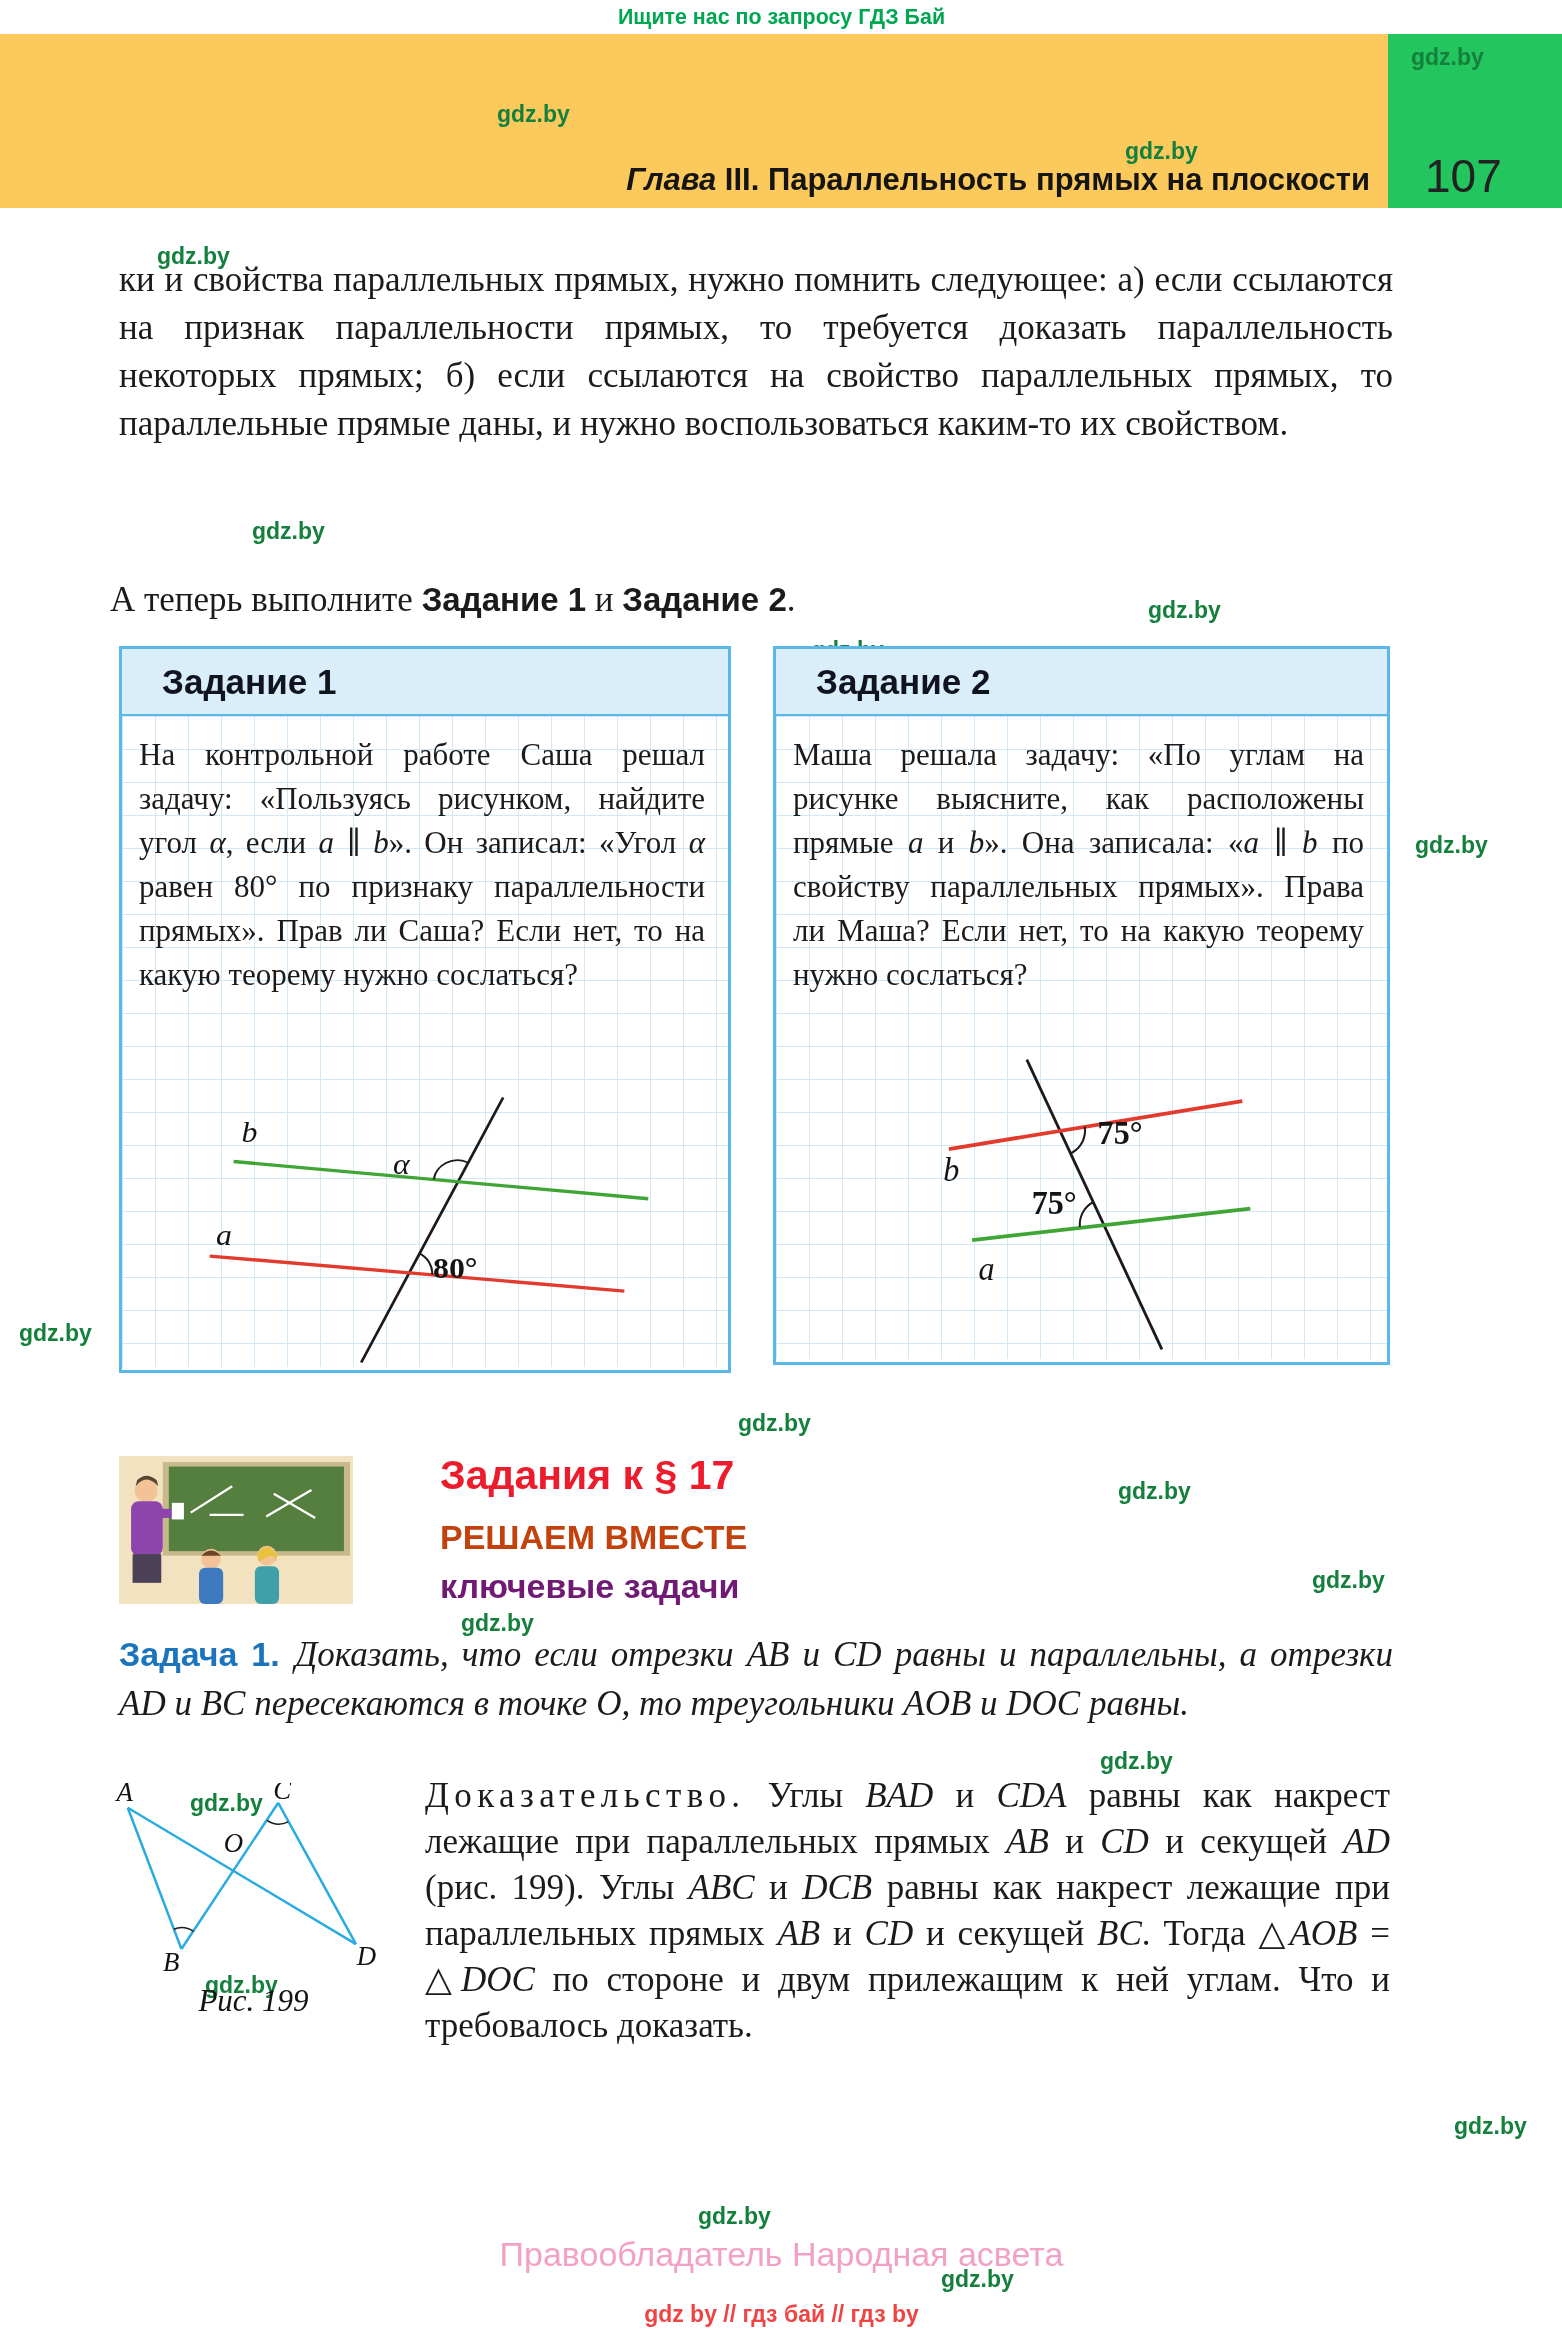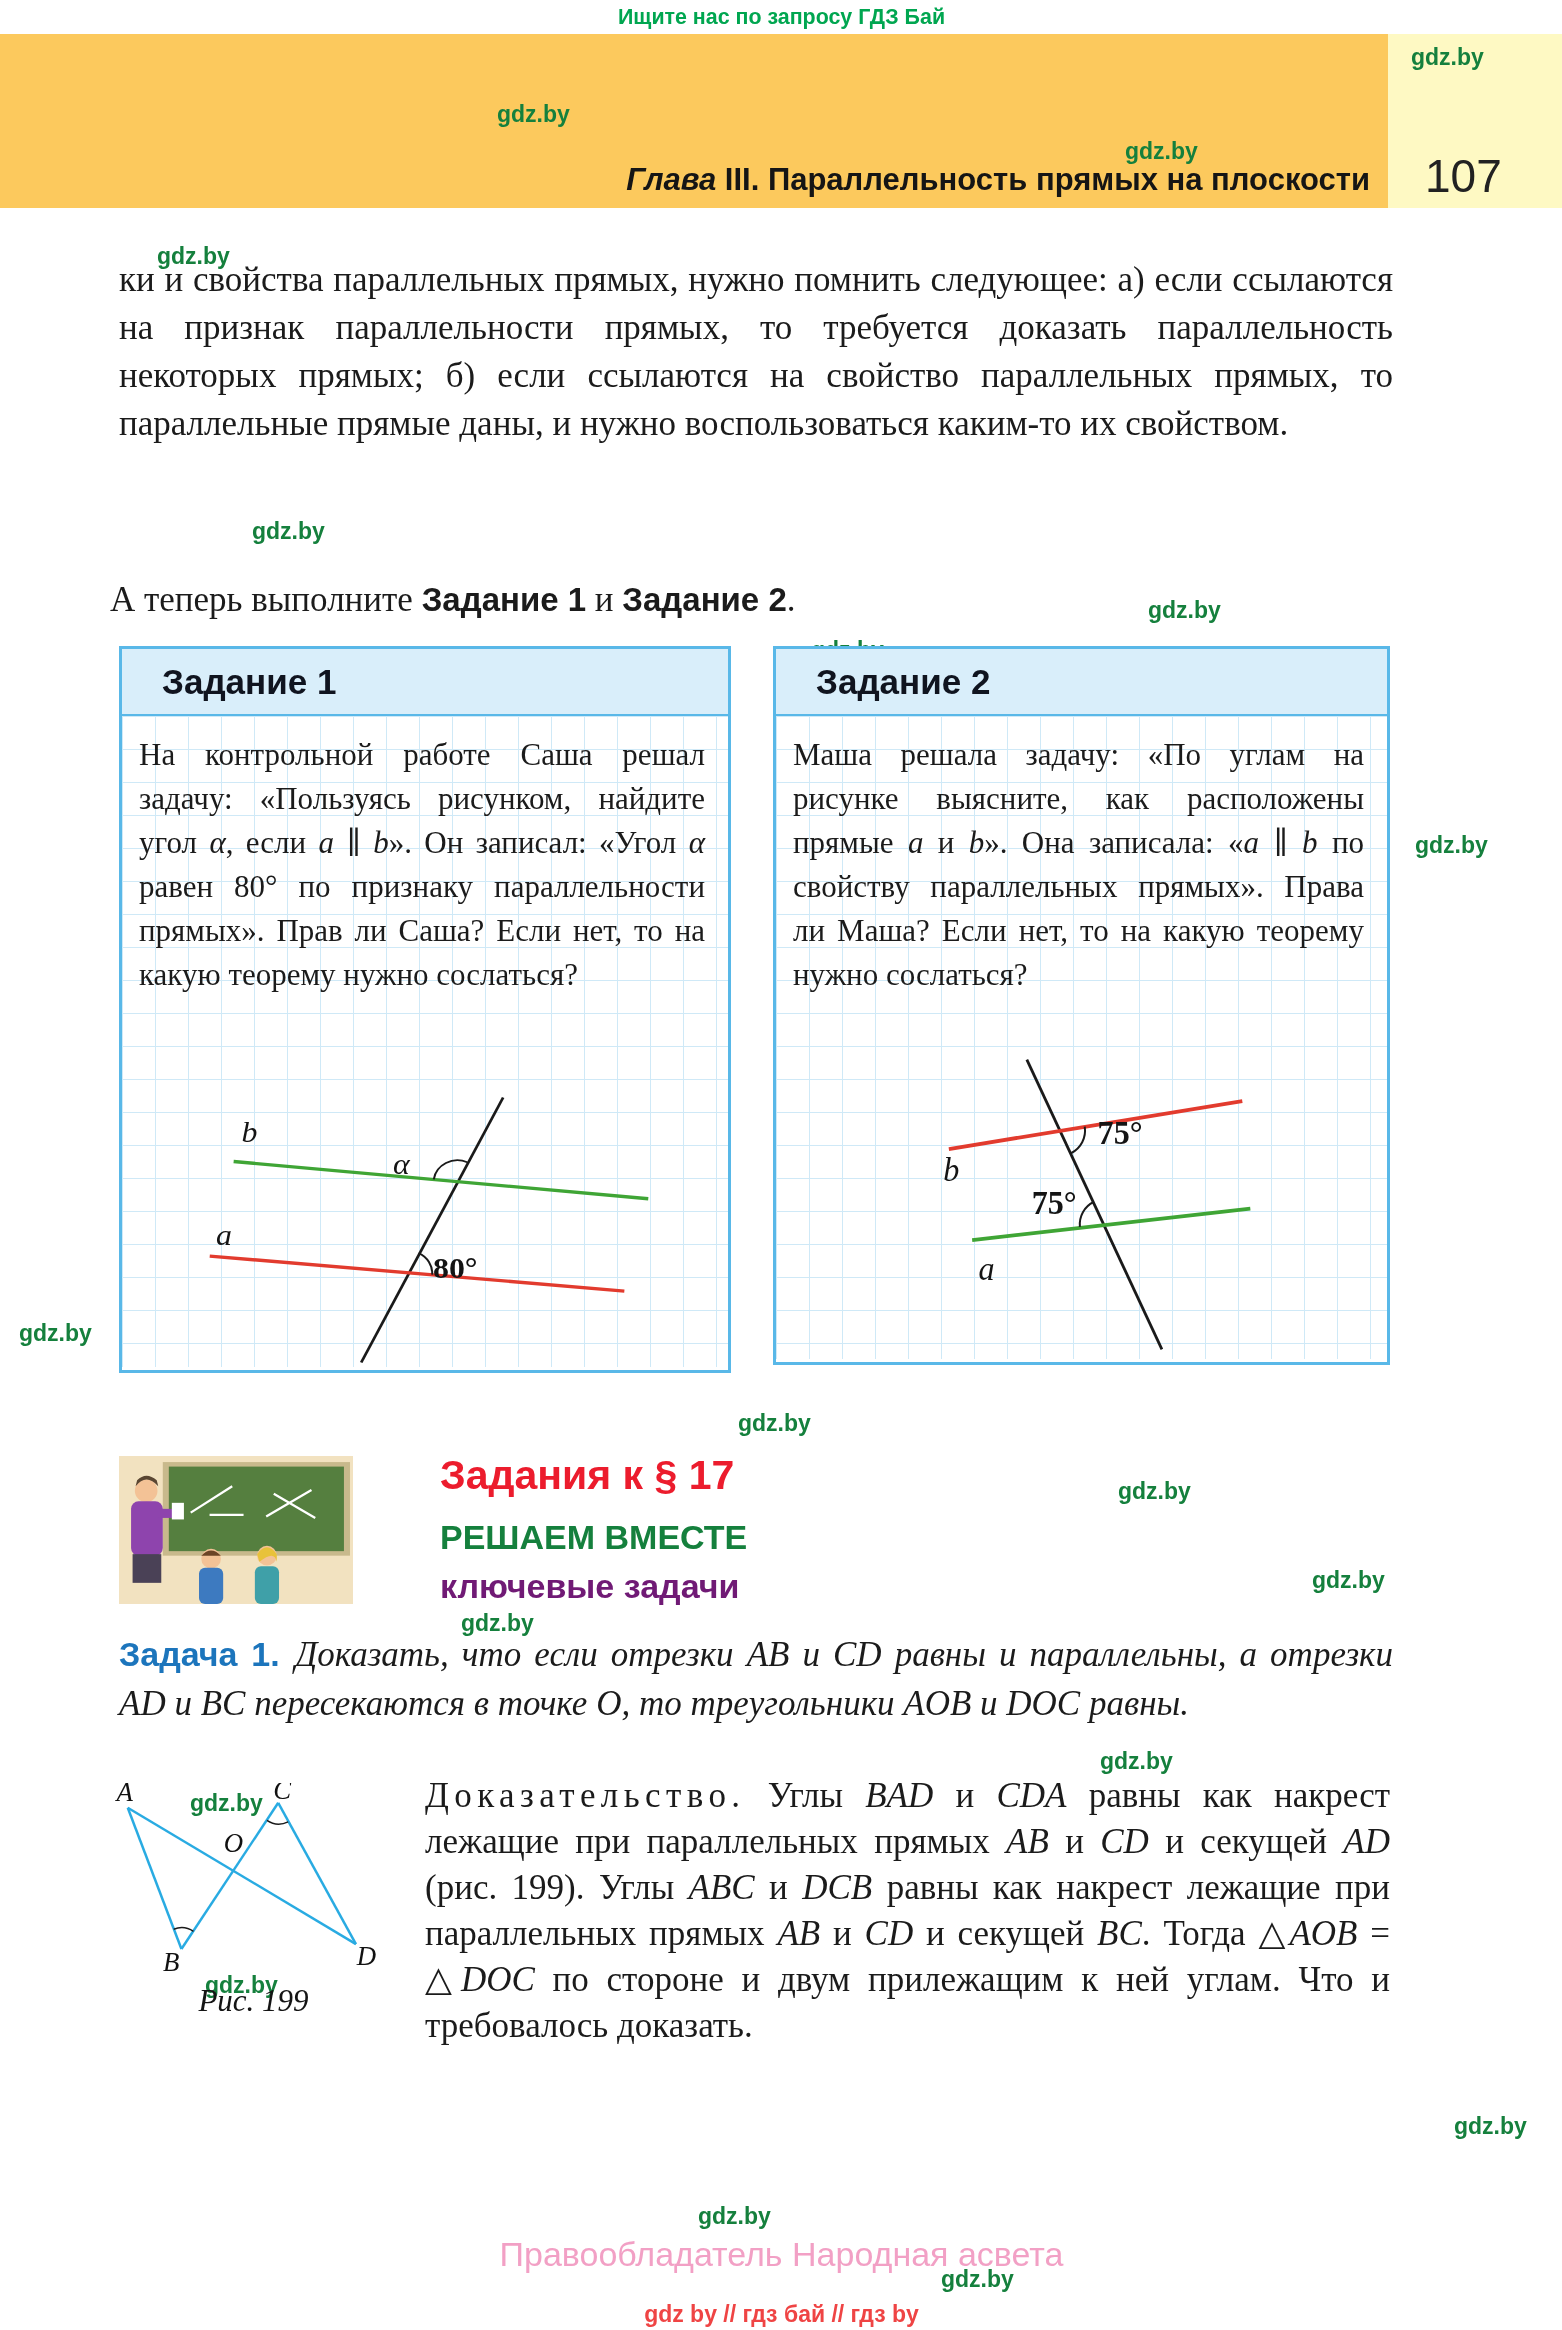--- a/index.html
+++ b/index.html
@@ -6,21 +6,21 @@
   .page{position:relative;width:1563px;height:2330px;background:#fff;overflow:hidden;
         font-family:"Liberation Serif","DejaVu Serif",serif;color:#1b1b1b;}
   p{margin:0;}
 
   
   .top-link{position:absolute;top:4.6px;left:0;width:100%;text-align:center;
             font:600 21.4px "Liberation Sans","DejaVu Sans",sans-serif;color:#00A650;}
 
   
   .band{position:absolute;left:0;top:34px;width:100%;height:174px;background:#FCC95D;}
-  .page-box{position:absolute;left:1388px;top:34px;width:175px;height:174px;background:#fef9c3;}
+  .page-box{position:absolute;left:1388px;top:34px;width:175px;height:174px;background:#22c55e;}
   .page-num{position:absolute;left:37px;top:115px;font:400 46px "Liberation Sans","DejaVu Sans",sans-serif;color:#222;}
   .chapter{position:absolute;right:193px;top:162px;white-space:nowrap;
            font:700 31px "Liberation Sans","DejaVu Sans",sans-serif;color:#151515;}
   .chapter .it{font-style:italic;}
 
   
   .wm{position:absolute;font:600 23px "Liberation Sans","DejaVu Sans",sans-serif;color:#15803d;white-space:nowrap;}
   .wm.small{font-size:18.4px;}
 
   
@@ -41,21 +41,21 @@
              background-size:33px 33px;}
   .card-text{padding:17px 23px 0 17px;font-size:31px;line-height:44px;text-align:justify;}
   .card-text i{font-style:italic;}
   .fig{position:absolute;left:0;bottom:3.1px;width:100%;}
   .flab{font:italic 40px "Liberation Serif","DejaVu Serif",serif;fill:#141414;}
   .fang{font:700 40px "Liberation Serif","DejaVu Serif",serif;fill:#141414;}
 
   
   .teacher{position:absolute;left:119px;top:1456px;width:234px;height:148px;}
   #sec-title{position:absolute;left:440px;top:1452px;font:700 41px "Liberation Sans","DejaVu Sans",sans-serif;color:#EC1C2D;}
-  #sec-sub1{position:absolute;left:440px;top:1518px;font:700 34px "Liberation Sans","DejaVu Sans",sans-serif;color:#15803d;text-align:right;}
+  #sec-sub1{position:absolute;left:440px;top:1518px;font:700 34px "Liberation Sans","DejaVu Sans",sans-serif;color:#c2410c;text-align:right;}
   #sec-sub2{position:absolute;left:440px;top:1567px;font:700 34px "Liberation Sans","DejaVu Sans",sans-serif;color:#701a75;}
 
   
   #statement{position:absolute;left:119px;top:1630px;width:1274px;font-size:35px;line-height:49px;text-align:justify;}
   .task-label{font:700 34px "Liberation Sans","DejaVu Sans",sans-serif;color:#1C75BC;margin-right:15.3px;margin-top:24px;}
   #statement .st{font-style:italic;}
   #fig199{position:absolute;left:112px;top:1783px;}
   #fig-caption{position:absolute;left:112px;top:1983px;width:283px;text-align:center;
                font-style:italic;font-size:31px;color:#141414;}
   .f199lab{font:italic 38px "Liberation Serif","DejaVu Serif",serif;fill:#111;}

